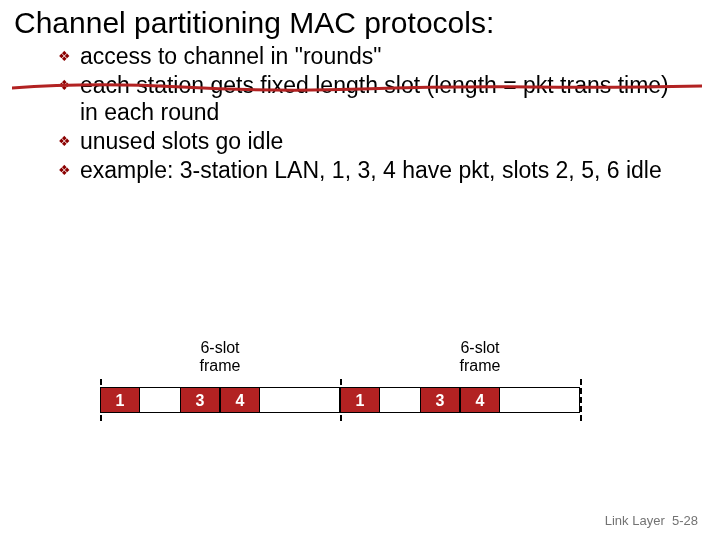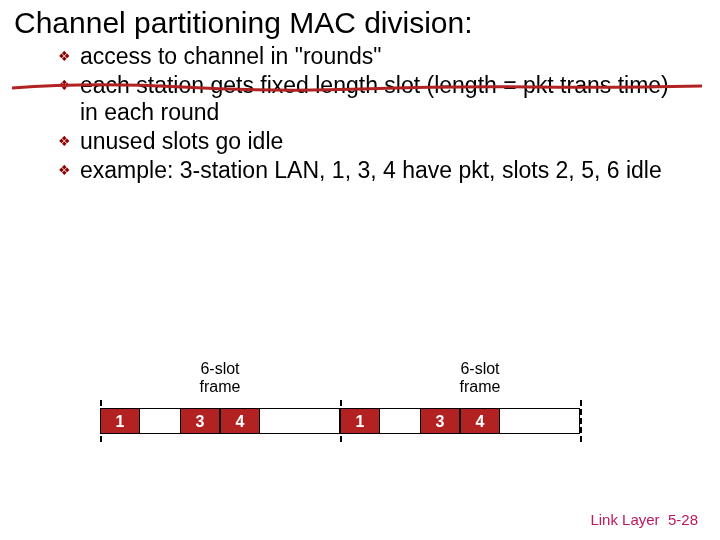--- a/index.html
+++ b/index.html
@@ -51,21 +51,21 @@
     font-size: 14px;
     color: #8B0000;
     padding-top: 5px;
   }
   .btext {
     flex: 1;
   }
   .diagram {
     position: absolute;
     left: 100px;
-    top: 350px;
+    top: 329px;
     width: 520px;
     height: 120px;
   }
   .frame-label {
     position: absolute;
     font-size: 16px;
     text-align: center;
     line-height: 1.1;
     width: 60px;
   }
@@ -93,31 +93,31 @@
     position: absolute;
     top: 50px;
     width: 0;
     height: 42px;
     border-left: 2px dashed #000;
   }
   .footer {
     position: absolute;
     right: 22px;
     bottom: 12px;
-    font-size: 15px;
-    color: #be185d;
+    font-size: 13px;
+    color: #737373;
   }
 </style>
 </head>
 <body>
 
 <div class="slide">
 
   <div class="title">
-    <span>Channel partitioning MAC division:</span><br>
+    <span>Channel partitioning MAC protocols:</span><br>
   </div>
 
   <svg class="underline" viewBox="0 0 690 16" preserveAspectRatio="none">
     <path d="M0,8 Q80,2 170,7 T350,9 T520,7 T690,6" stroke="#b22222" stroke-width="3" fill="none" stroke-linecap="round"></path>
   </svg>
 
 
   <div class="bullets">
     <div class="brow">
       <span class="bicon">❖</span>

